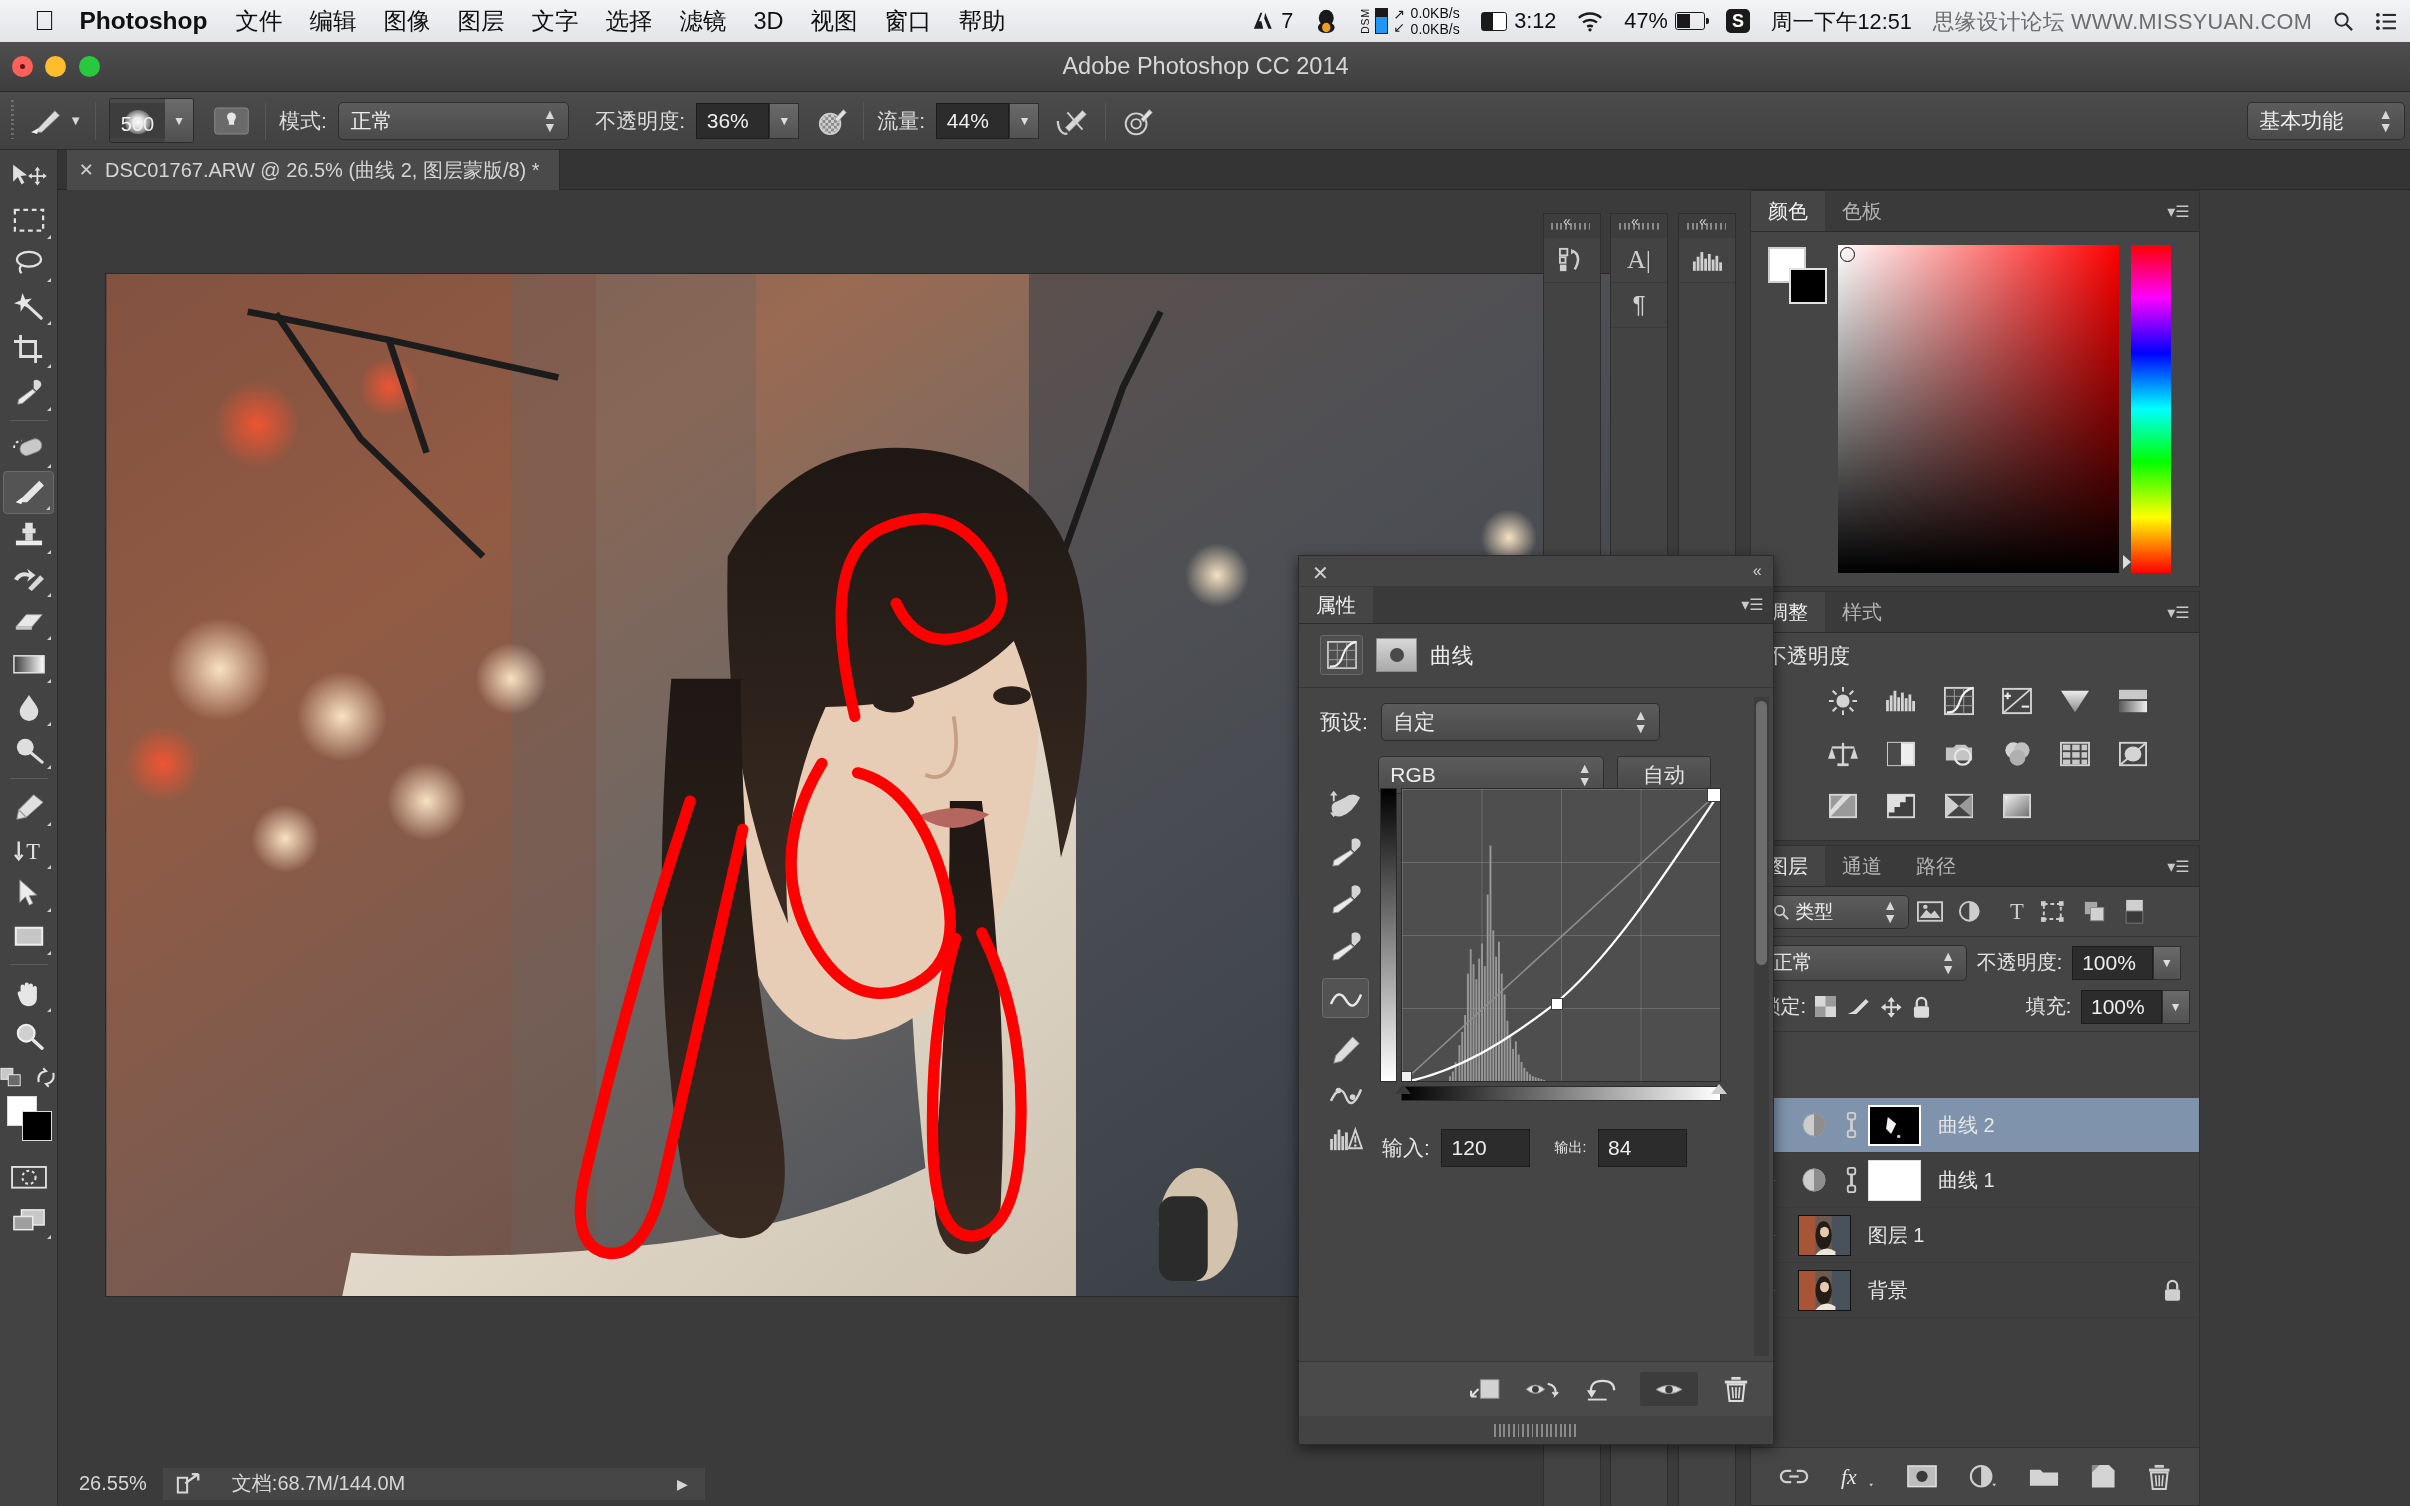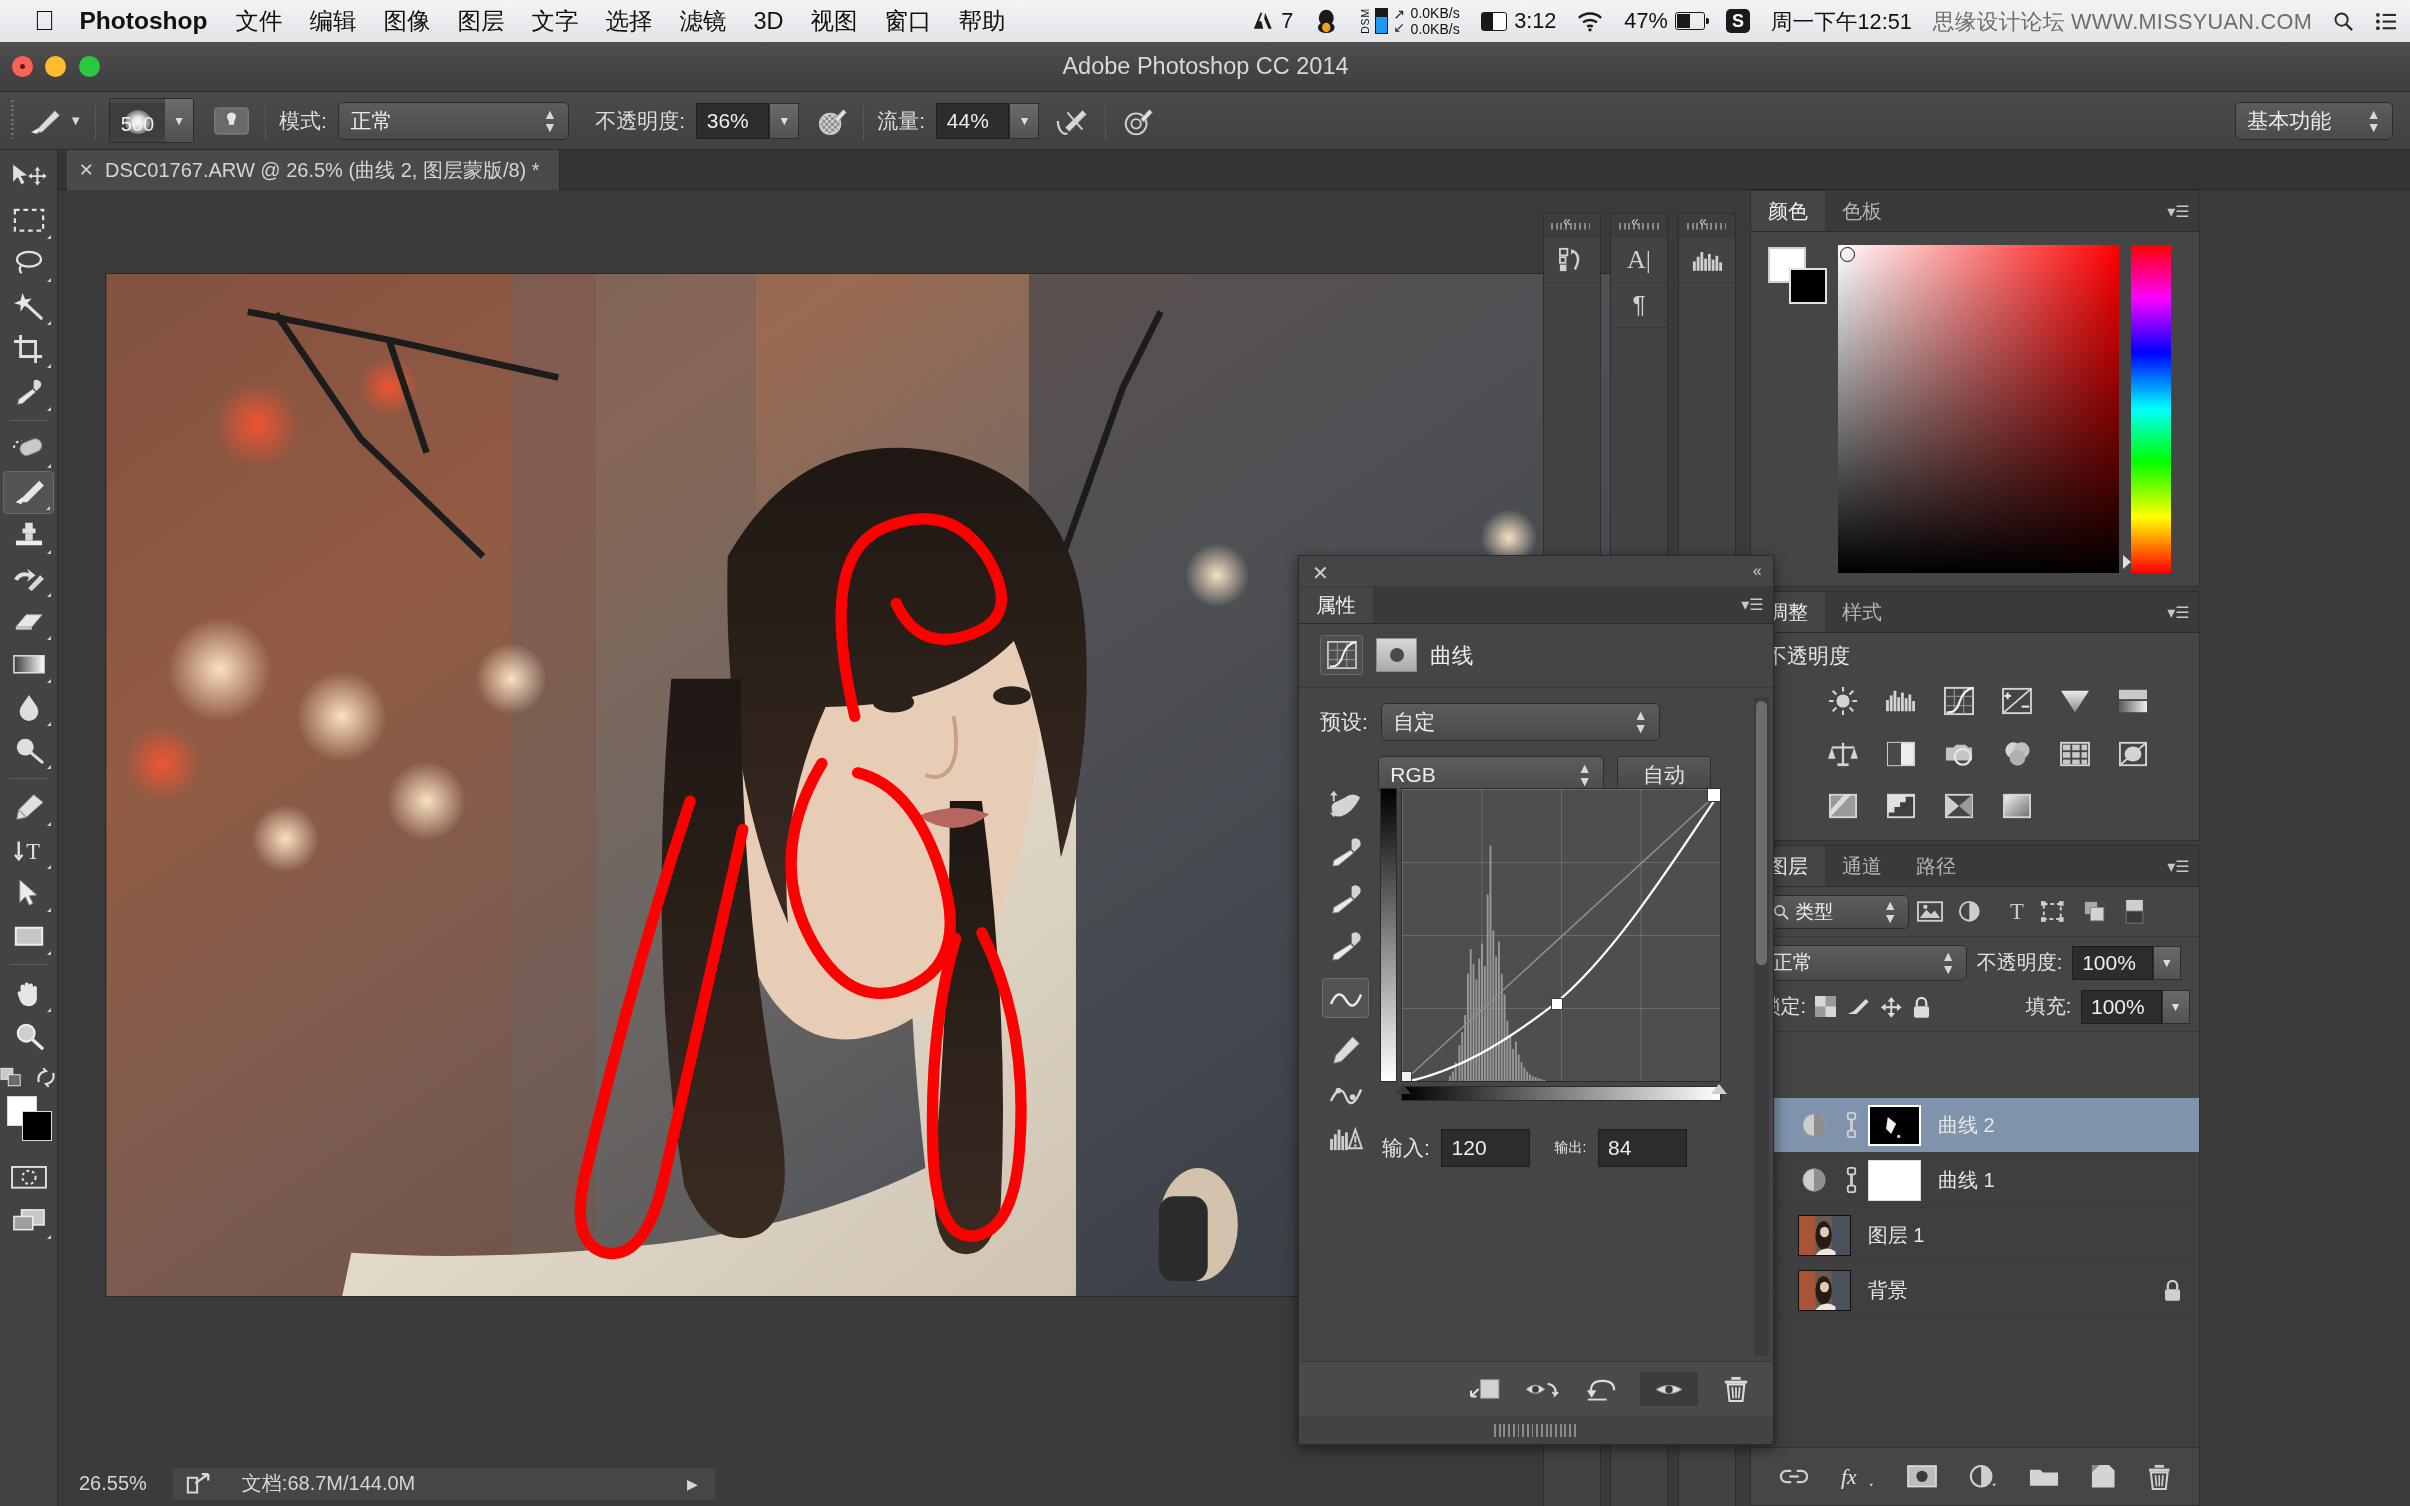--- a/index.html
+++ b/index.html
@@ -308,21 +308,21 @@
       <div>
         <svg width="38" height="36" viewBox="0 0 40 38">
           <circle cx="18" cy="22" r="11" stroke="#cfcfcf" stroke-width="2" fill="none"></circle>
           <circle cx="18" cy="22" r="5" stroke="#cfcfcf" stroke-width="2" fill="none"></circle>
           <path d="M23 17 L32 7 L35 10 L26 20 Z" fill="#e2e2e2" stroke="#9a9a9a"></path>
         </svg>
       </div>
 
       <div style="flex:1"></div>
 
-      <div class="combo" style="width:158px;margin-right:18px;">
+      <div class="combo" style="width:158px;margin-right:6px;">
         <span>基本功能</span>
         <span class="ar">▲<br>▼</span>
       </div>
     </div>
 
     <div id="toolbox">
       <div class="tool">
         <svg width="36" height="28" viewBox="0 0 38 30">
           <path d="M2 2 L2 20 L7 15 L11 23 L14 21 L10 14 L17 13 Z" fill="#e0e0e0"></path>
           <path d="M28 4 L31 8 L29 8 L29 13 L34 13 L34 11 L38 14 L34 17 L34 15 L29 15 L29 20 L31 20 L28 24 L25 20 L27 20 L27 15 L22 15 L22 17 L18 14 L22 11 L22 13 L27 13 L27 8 L25 8 Z" fill="#e0e0e0"></path>
@@ -577,21 +577,21 @@
             <path d="M760 520 q-60 100 -10 190 q44 78 110 44 q56 -30 26 -120 q-30 -90 -88 -104"></path>
             <path d="M620 560 q-60 180 -110 390 q-20 80 20 90 q40 8 60 -70 q40 -180 86 -380"></path>
             <path d="M930 700 q50 100 40 230 q-6 86 -48 92 q-40 4 -44 -90 q-4 -130 24 -226"></path>
           </g>
         </svg>
       </div>
     </div>
 
     <div id="statusbar">
       <div style="width:21px"></div>
-      <span style="margin-right:26px">26.55%</span>
+      <span style="margin-right:16px">26.55%</span>
       <div class="sb" style="flex:0 0 auto; padding:0 13px;">
         <svg width="26" height="22.6" viewBox="0 0 28 24">
           <path d="M2 6 L12 6 L12 22 L2 22 Z" fill="none" stroke="#d8d8d8" stroke-width="2.2"></path>
           <path d="M10 12 L24 2 M24 2 L24 9 M24 2 L17 2" stroke="#d8d8d8" stroke-width="2.4" fill="none"></path>
         </svg>
       </div>
       <div class="sb" style="flex:0 0 490px; padding:0 17px; justify-content:space-between;">
         <span>文档:68.7M/144.0M</span>
         <span style="font-size:14px">▶</span>
       </div>

